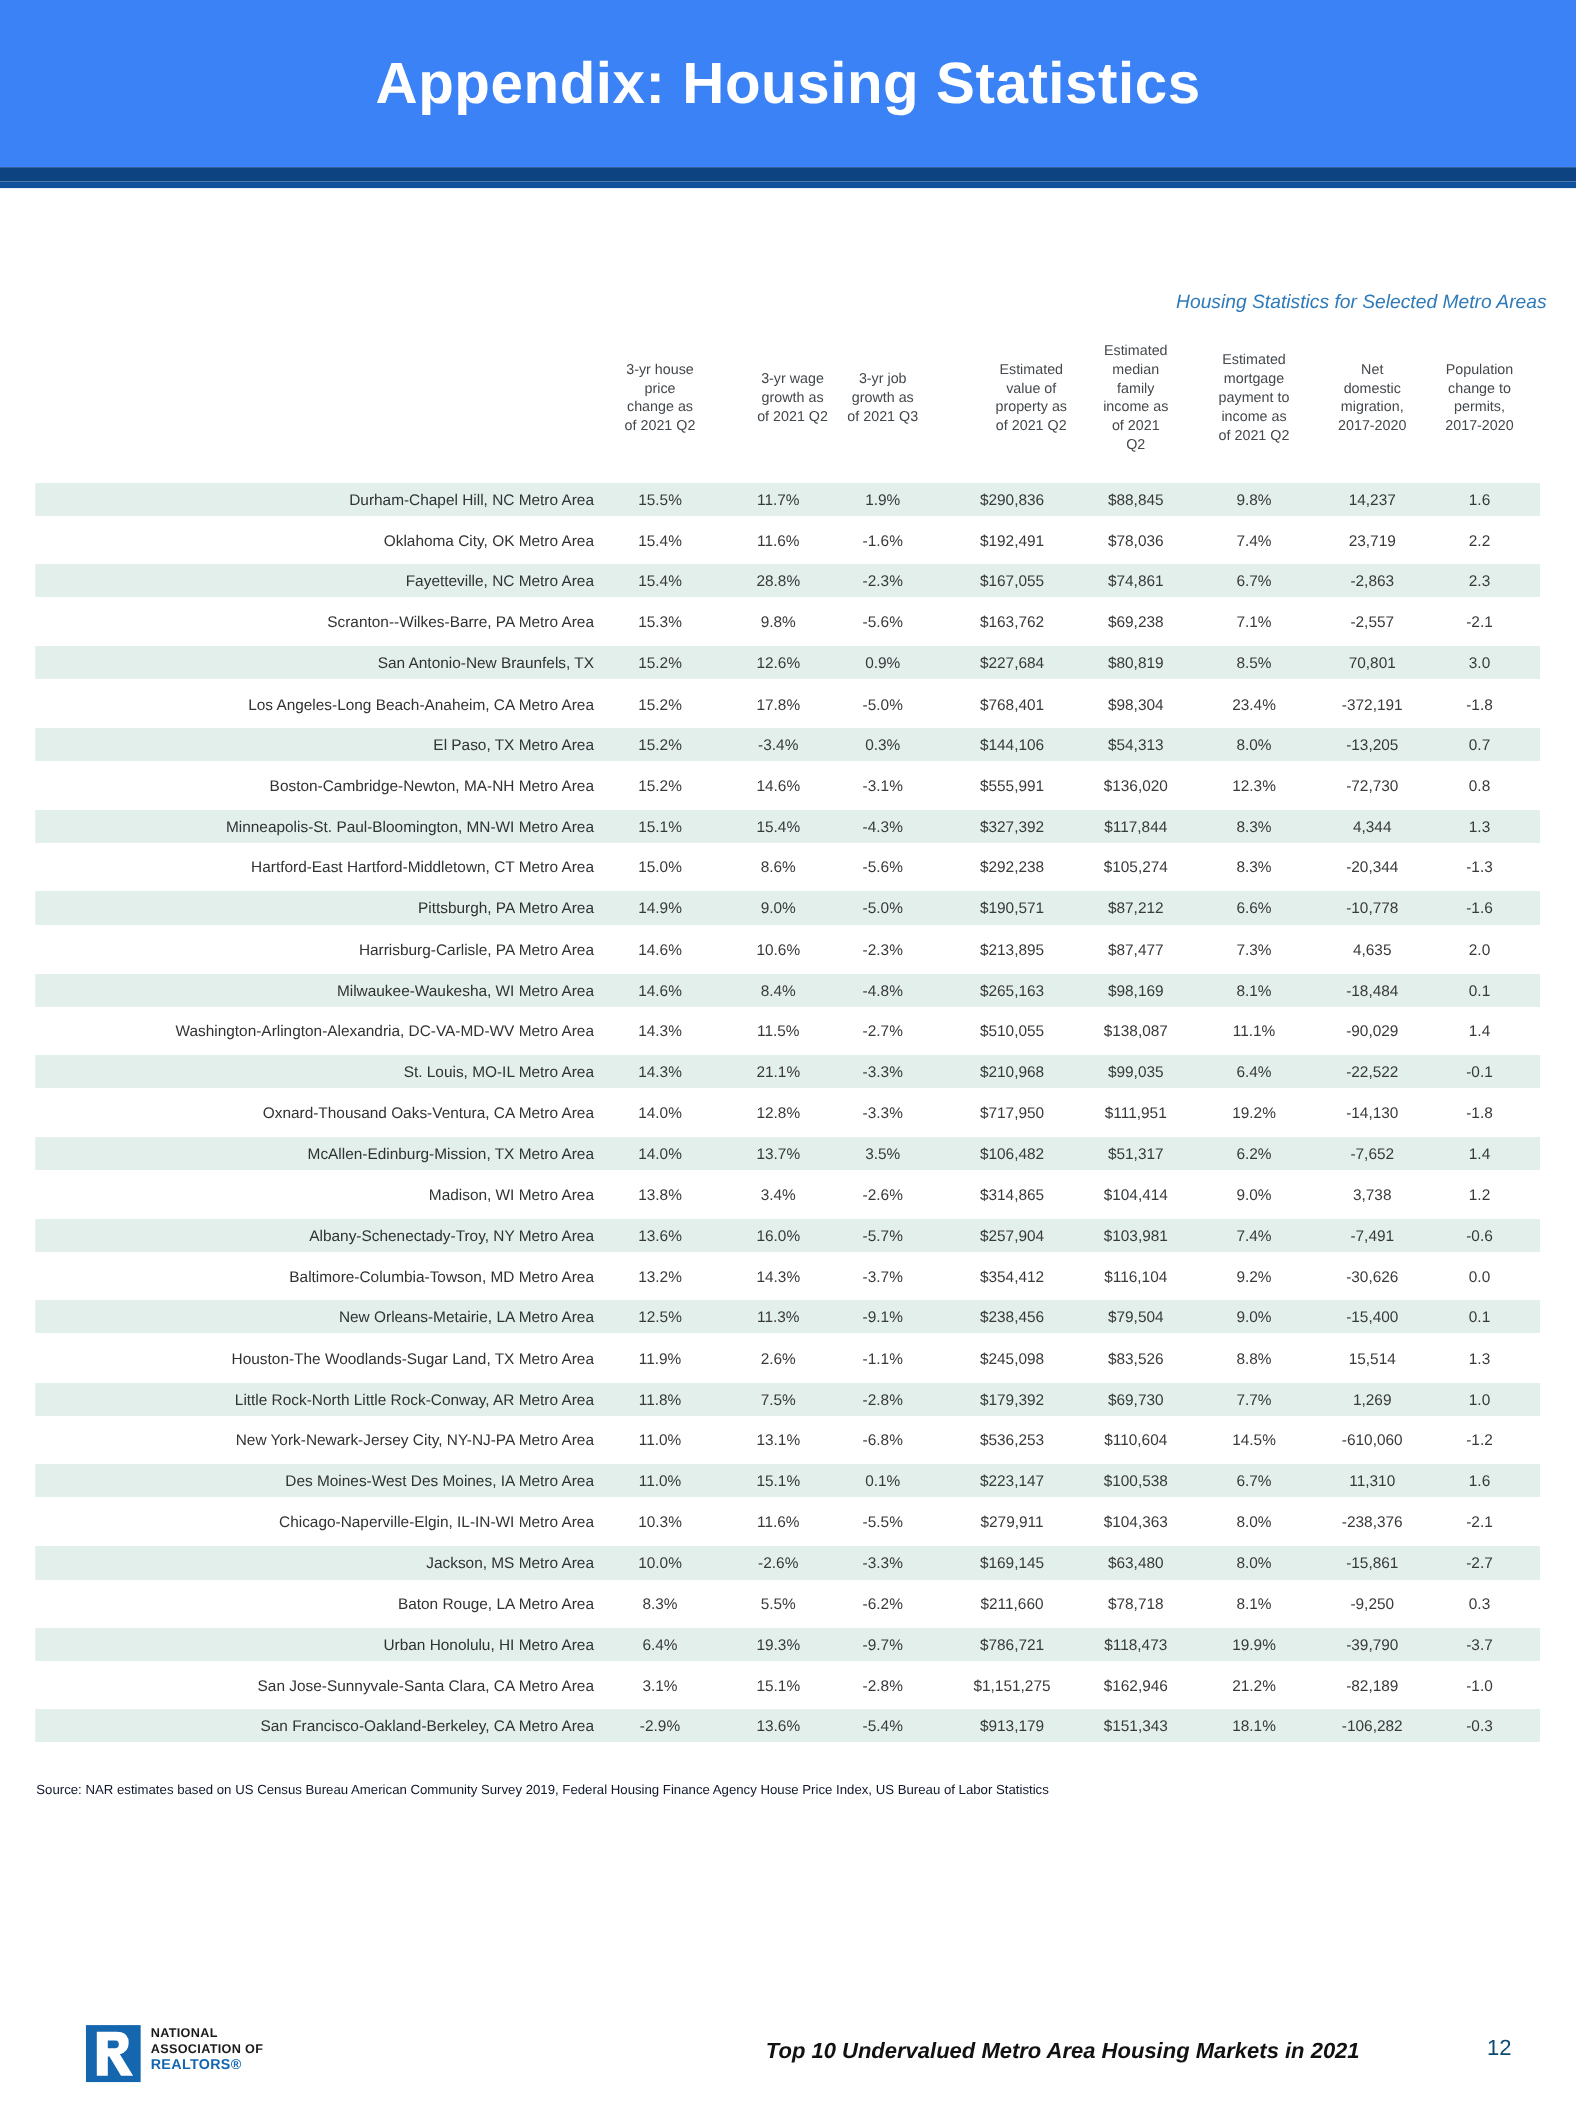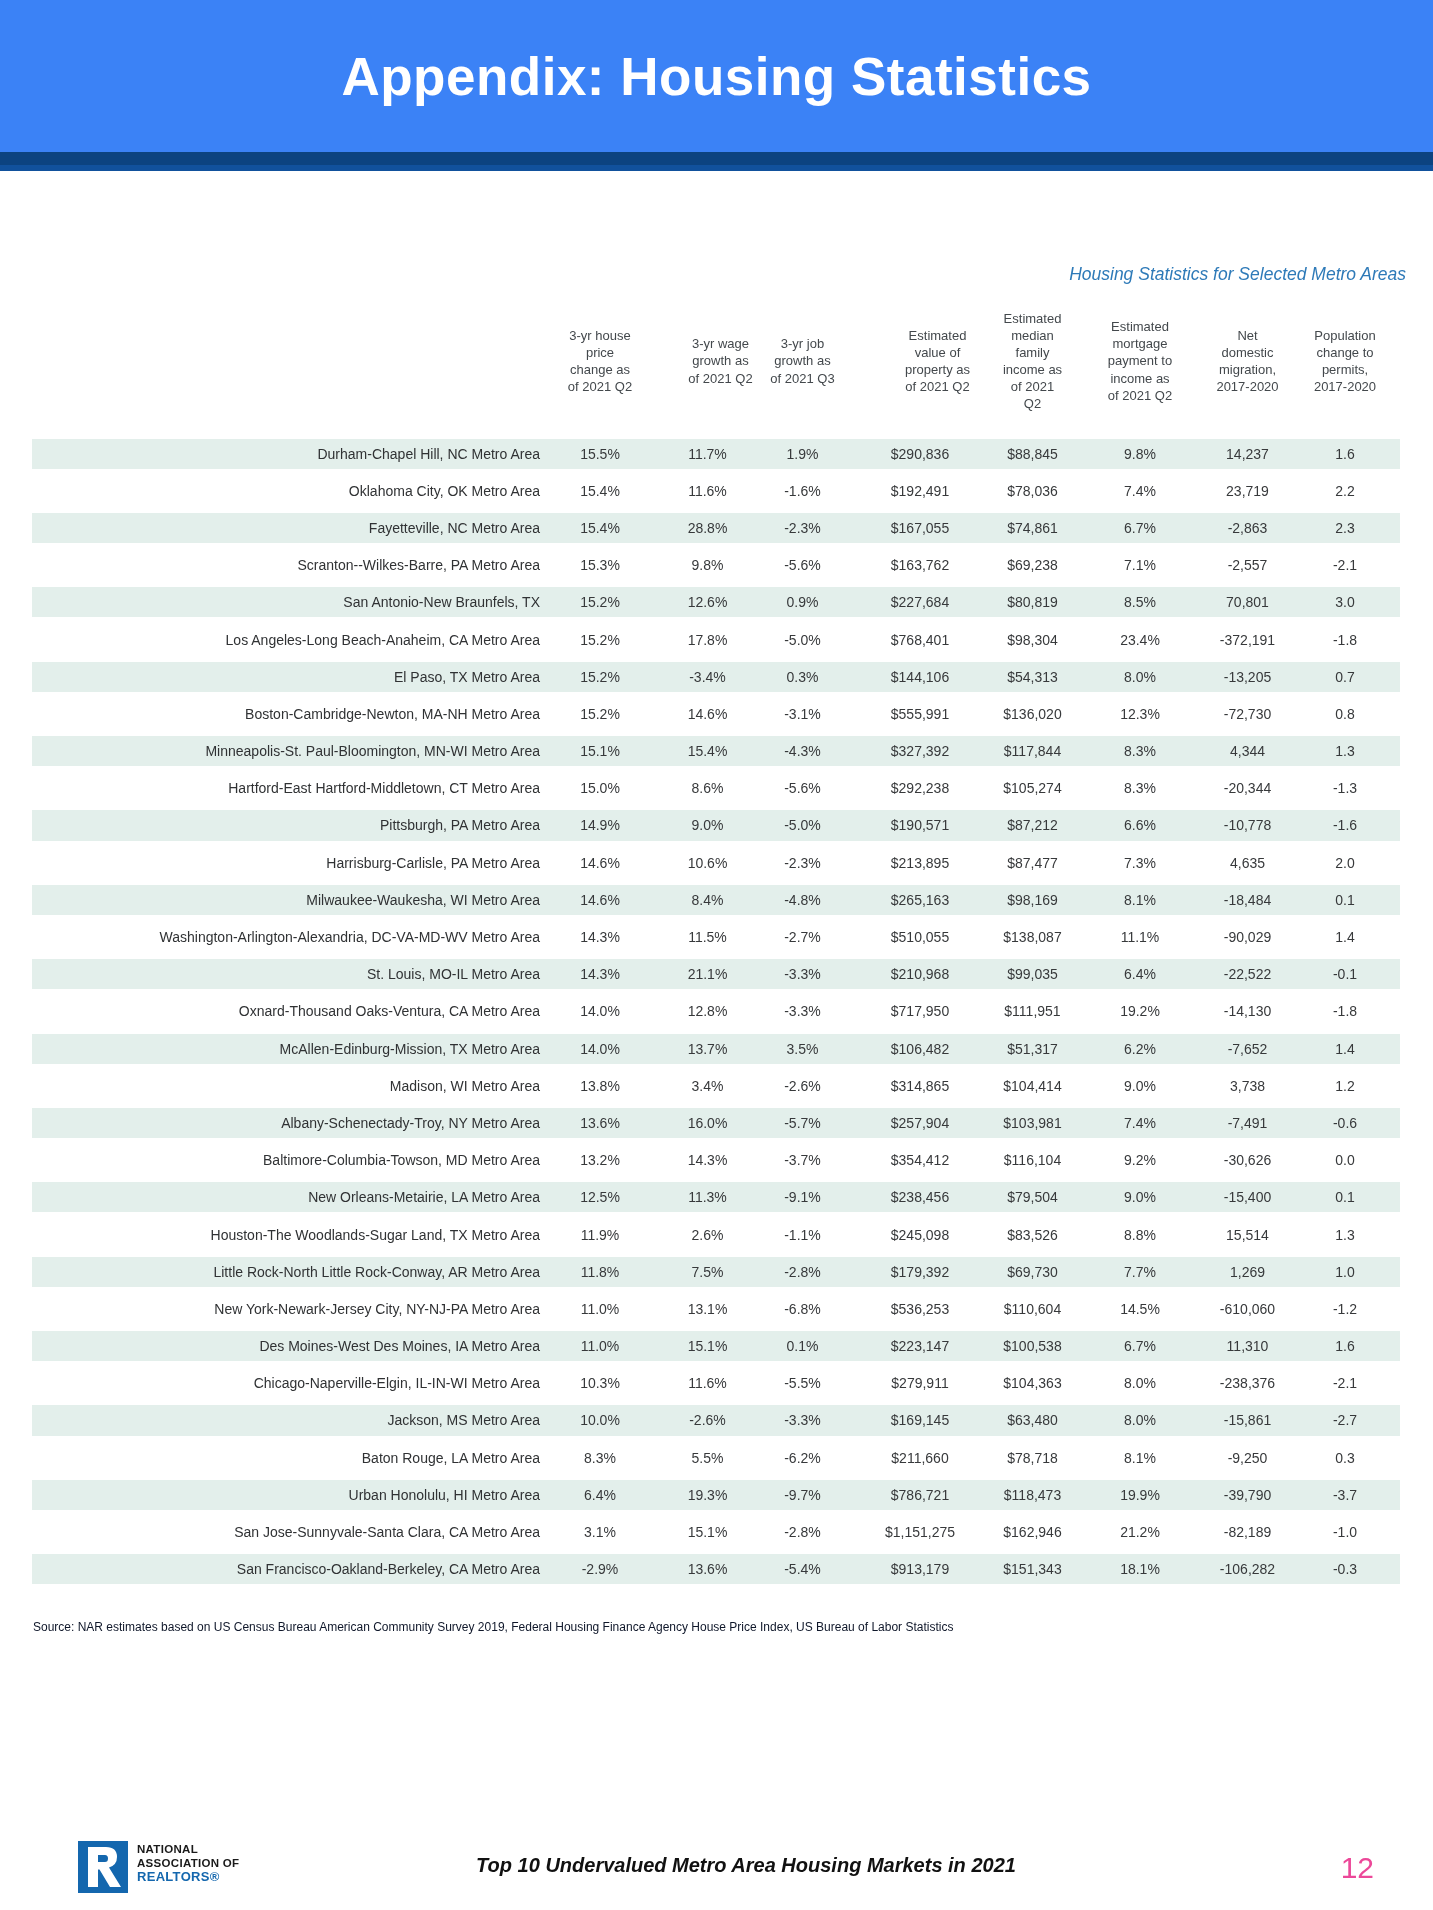--- a/index.html
+++ b/index.html
@@ -58,26 +58,26 @@
     position:absolute; top:1620px; left:33px; width:1100px;
     color:#0f172a; font-size:12px;
   }
 
   
   .footer-logo { position:absolute; left:78px; top:1841px; width:50px; height:52px; }
   .org { position:absolute; left:137px; top:1843px; line-height:13.5px; }
   .org-line { font-weight:bold; font-size:11.5px; color:#1a1a1a; letter-spacing:0.3px; }
   .org-line.blue { color:#1467ae; font-size:13px; }
   .footer-title {
-    position:absolute; left:246px; top:1854px; width:1000px; text-align:center;
+    position:absolute; left:236px; top:1854px; width:1000px; text-align:right;
     font-weight:bold; font-style:italic; font-size:20px; color:#111111;
   }
   .page-num {
     position:absolute; left:1330px; top:1851px; width:44px; text-align:right;
-    color:#ec4899; font-size:30px;
+    color:#0c4a6e; font-size:20px;
   }
 </style>
 </head>
 <body>
 
 <div class="page">
 
   <div class="banner">
     <div class="banner-title">Appendix: Housing Statistics</div>
   </div>

